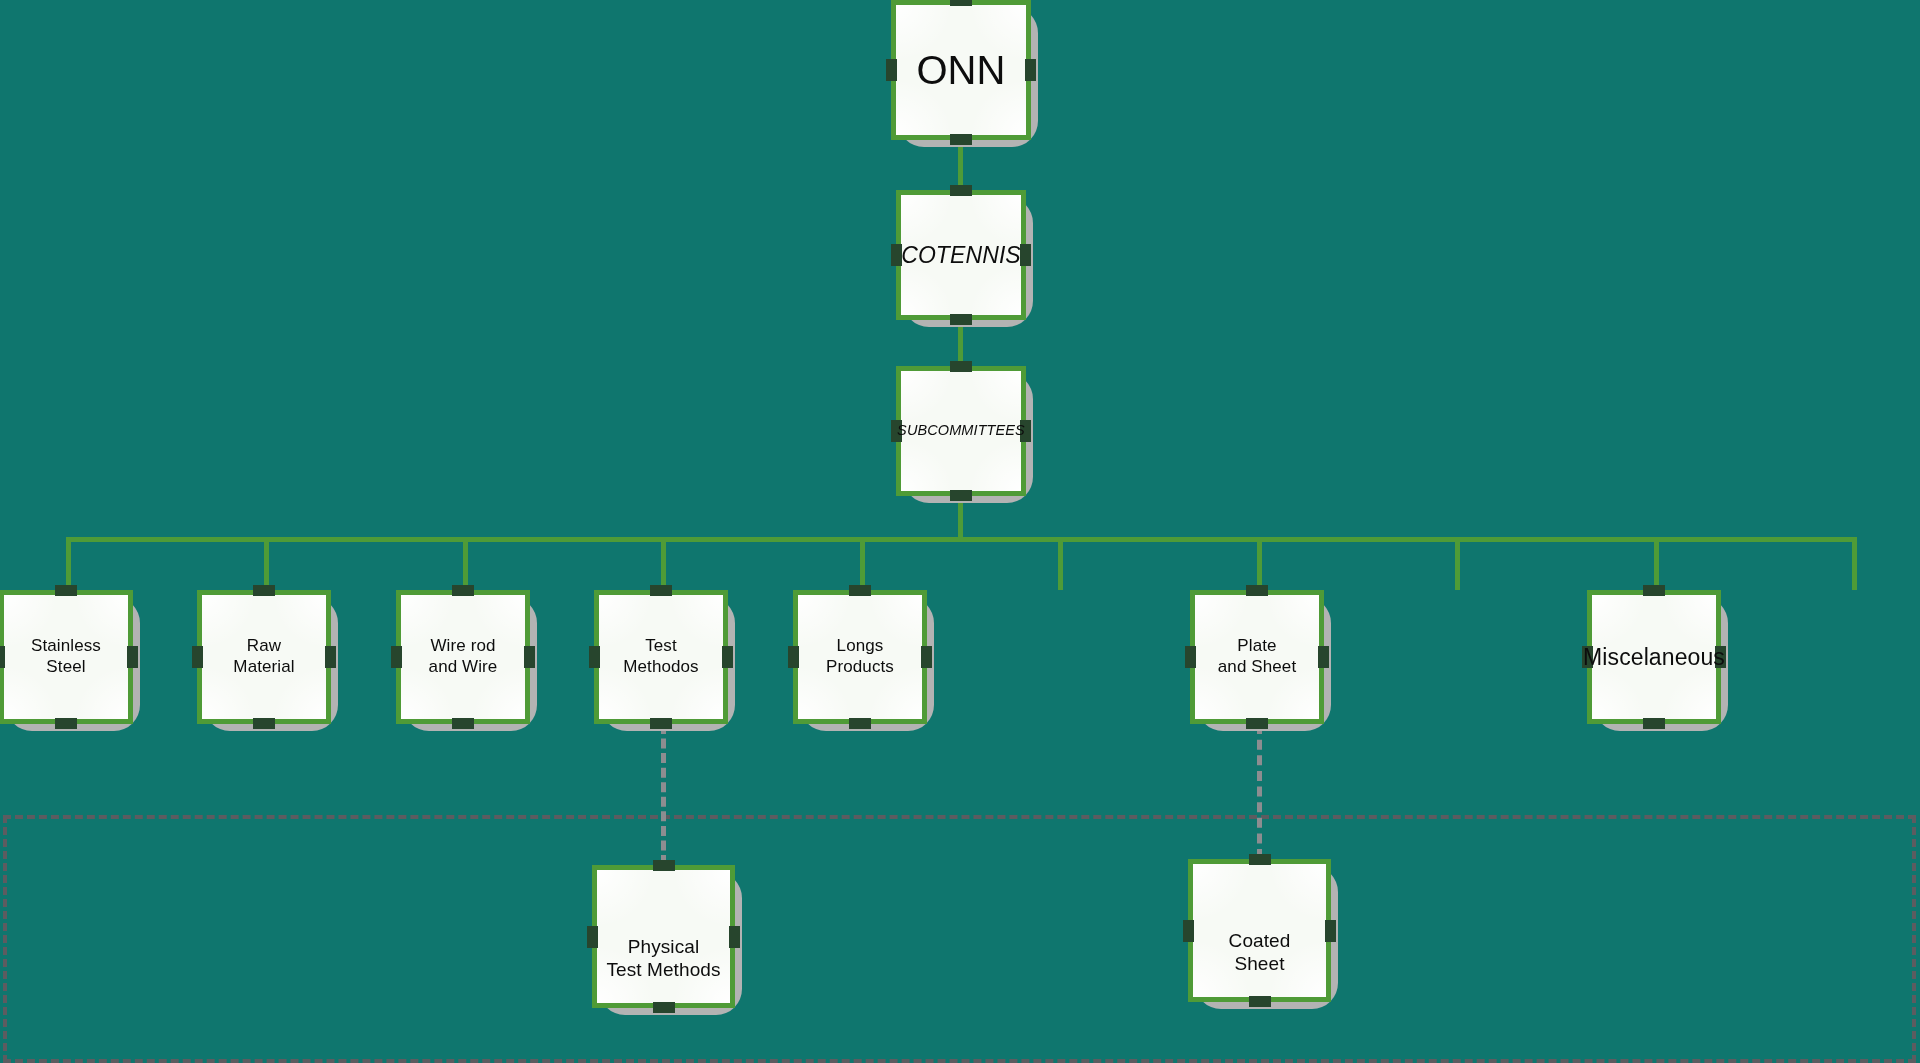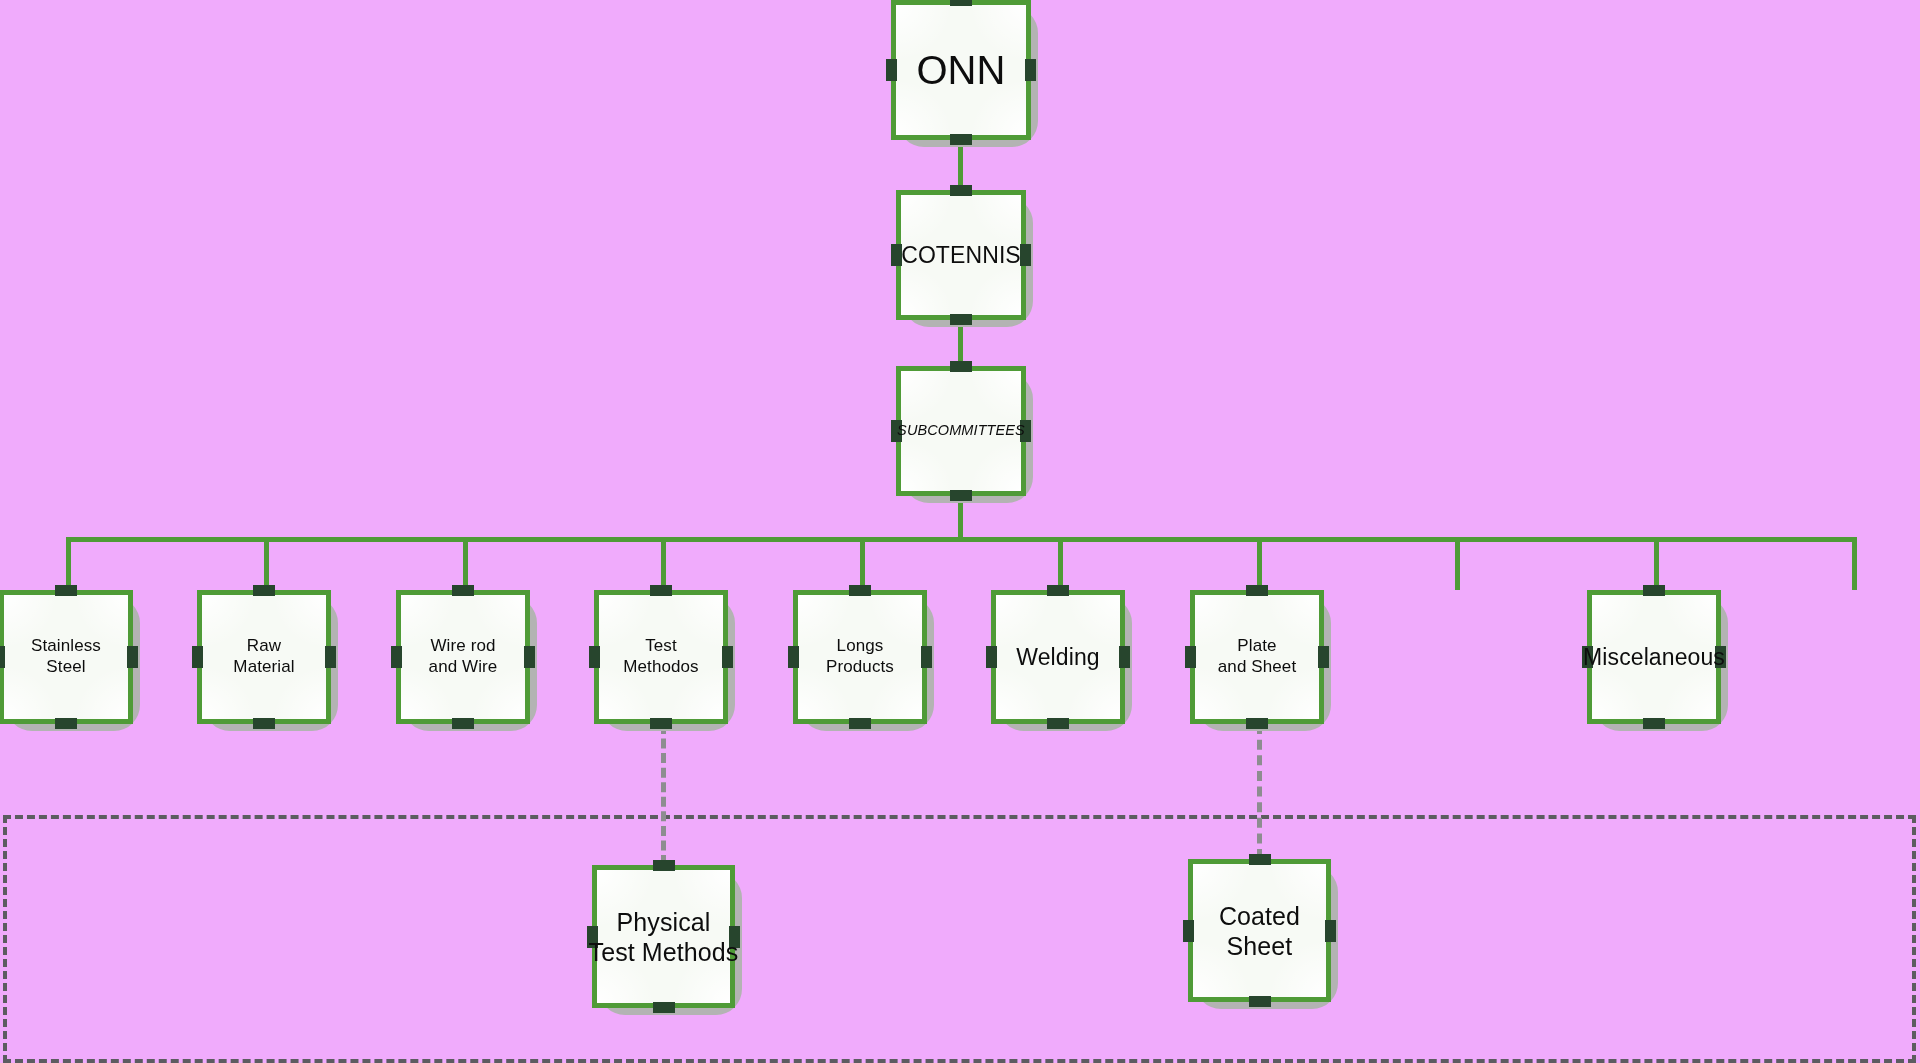--- a/index.html
+++ b/index.html
@@ -10,21 +10,21 @@
   }
   body {
     font-family: "Liberation Sans", sans-serif;
     -webkit-font-smoothing: antialiased;
   }
 
   #canvas {
     position: relative;
     width: 1920px;
     height: 1063px;
-    background: #f0abfc;
+    background: #0f766e;
     overflow: hidden;
   }
 
   
   .dashed-region {
     position: absolute;
     box-sizing: border-box;
     border: 4px dashed #5c5c60;
     background: transparent;
     pointer-events: none;
@@ -98,29 +98,29 @@
     text-align: center;
     line-height: 1.22;
     white-space: pre;
     letter-spacing: 0.1px;
     font-weight: 400;
   }
 
   
   .node.root      { width: 140px; height: 140px; }
   .node.root .label      { font-size: 40px; }
-  .node.level2    { width: 130px; height: 130px; }
+  .node.level2    { width: 130px; height: 130px; font-style: italic; }
   .node.level2 .label    { font-size: 23px; }
   .node.level3    { width: 130px; height: 130px; }
   .node.level3 .label    { font-size: 14.5px; }
   .node.leaf      { width: 134px; height: 134px; }
   .node.leaf .label      { font-size: 17px; }
   .node.leaf.big .label  { font-size: 23px; }
   .node.sub       { width: 143px; height: 143px; }
-  .node.sub .label       { font-size: 25px; }
+  .node.sub .label       { font-size: 19px; margin-top: 21px; }
 </style>
 </head>
 <body>
 
 <div id="canvas">
 
   <div class="dashed-region" style="left:3px; top:815px; width:1913px; height:248px;"></div>
 
   <div class="line v" style="left:958px; top:140px; height:50px;"></div>
 
@@ -223,29 +223,20 @@
     <div class="shadow"></div>
     <div class="body"></div>
     <div class="nub top"></div>
     <div class="nub bottom"></div>
     <div class="nub left"></div>
     <div class="nub right"></div>
     <div class="label">Longs
 Products</div>
   </div>
 
-  <div class="node leaf big" style="left:991px; top:590px;">
-    <div class="shadow"></div>
-    <div class="body"></div>
-    <div class="nub top"></div>
-    <div class="nub bottom"></div>
-    <div class="nub left"></div>
-    <div class="nub right"></div>
-    <div class="label">Welding</div>
-  </div>
 
   <div class="node leaf" style="left:1190px; top:590px;">
     <div class="shadow"></div>
     <div class="body"></div>
     <div class="nub top"></div>
     <div class="nub bottom"></div>
     <div class="nub left"></div>
     <div class="nub right"></div>
     <div class="label">Plate
 and Sheet</div>

